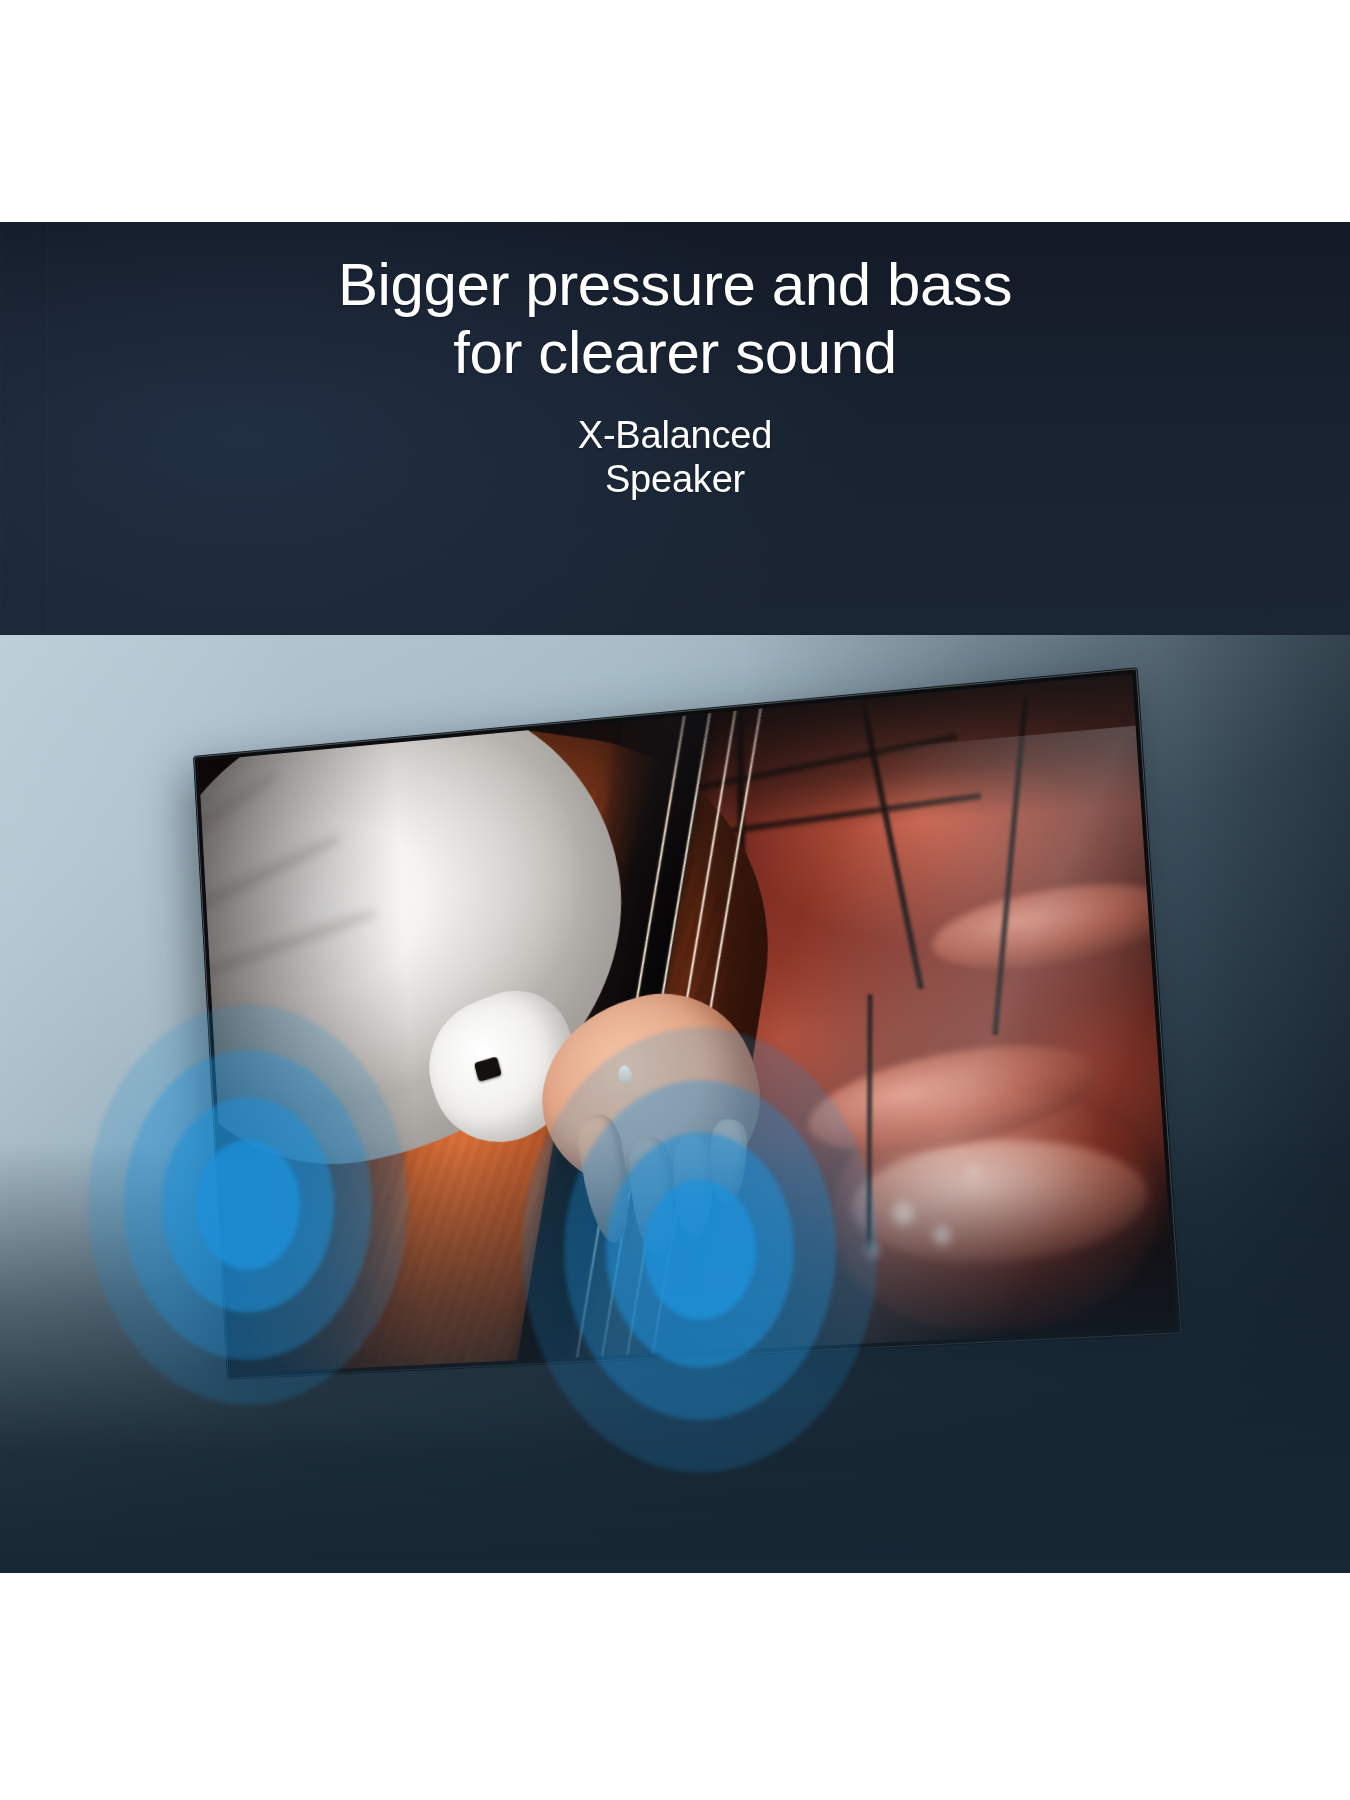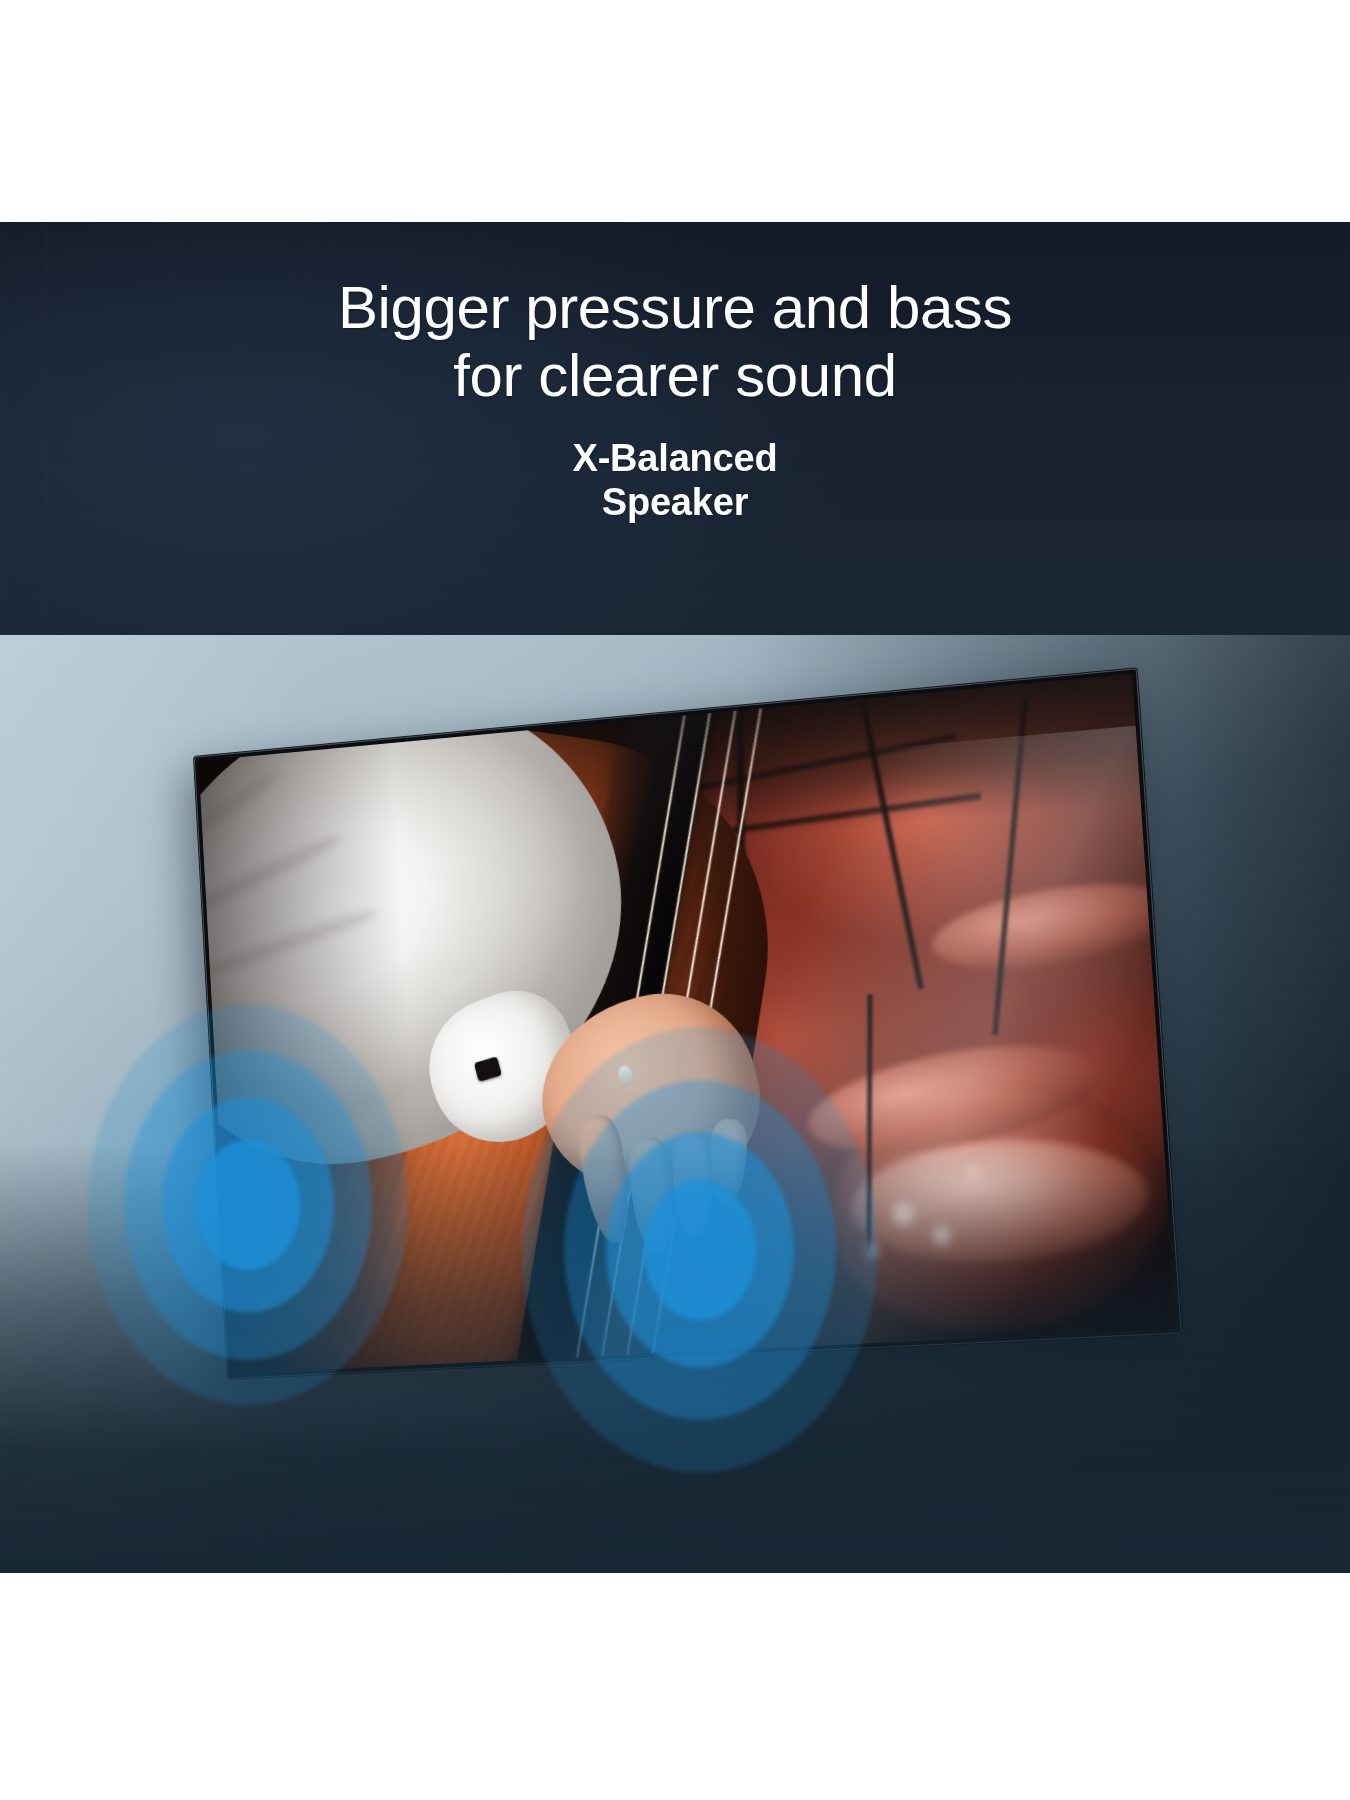--- a/index.html
+++ b/index.html
@@ -52,39 +52,39 @@
     opacity: .7;
     pointer-events: none;
   }
   .banner-inner {
     position: absolute;
     inset: 0;
     display: flex;
     flex-direction: column;
     align-items: center;
     justify-content: flex-start;
-    padding-top: 52px;
+    padding-top: 29px;
     box-sizing: border-box;
   }
   .headline {
     color: #ffffff;
     font-size: 60px;
     line-height: 1.13;
     font-weight: 400;
     text-align: center;
     letter-spacing: -0.4px;
     margin: 0;
     white-space: pre-line;
     text-shadow: 0 1px 2px rgba(0,0,0,.35);
   }
   .subhead {
     color: #ffffff;
     font-size: 38px;
     line-height: 1.18;
-    font-weight: 700;
+    font-weight: 400;
     text-align: center;
     margin: 26px 0 0 0;
     white-space: pre-line;
     letter-spacing: -0.2px;
     text-shadow: 0 1px 2px rgba(0,0,0,.3);
   }
 
   
   .scene {
     position: absolute;

